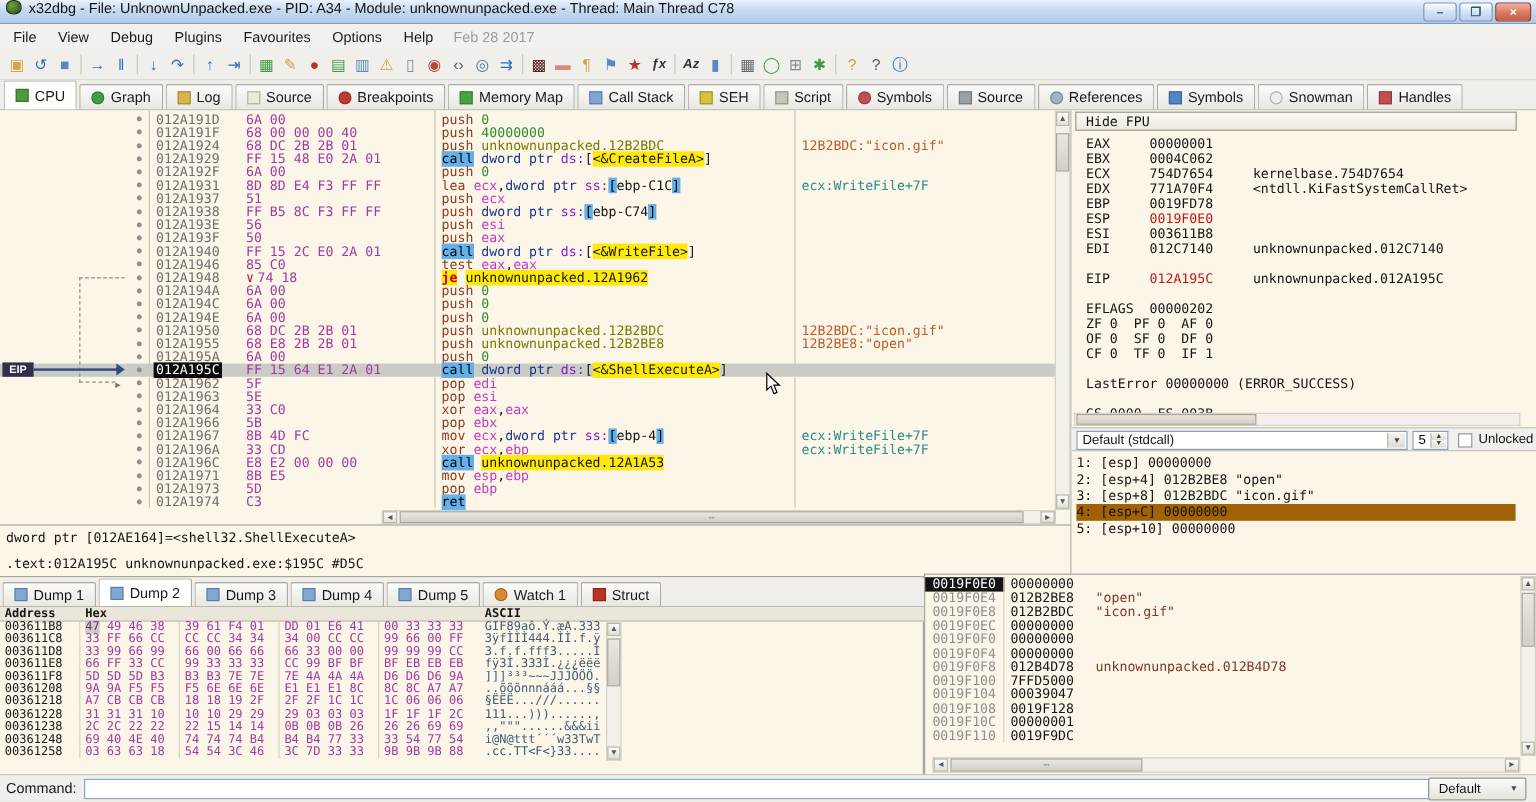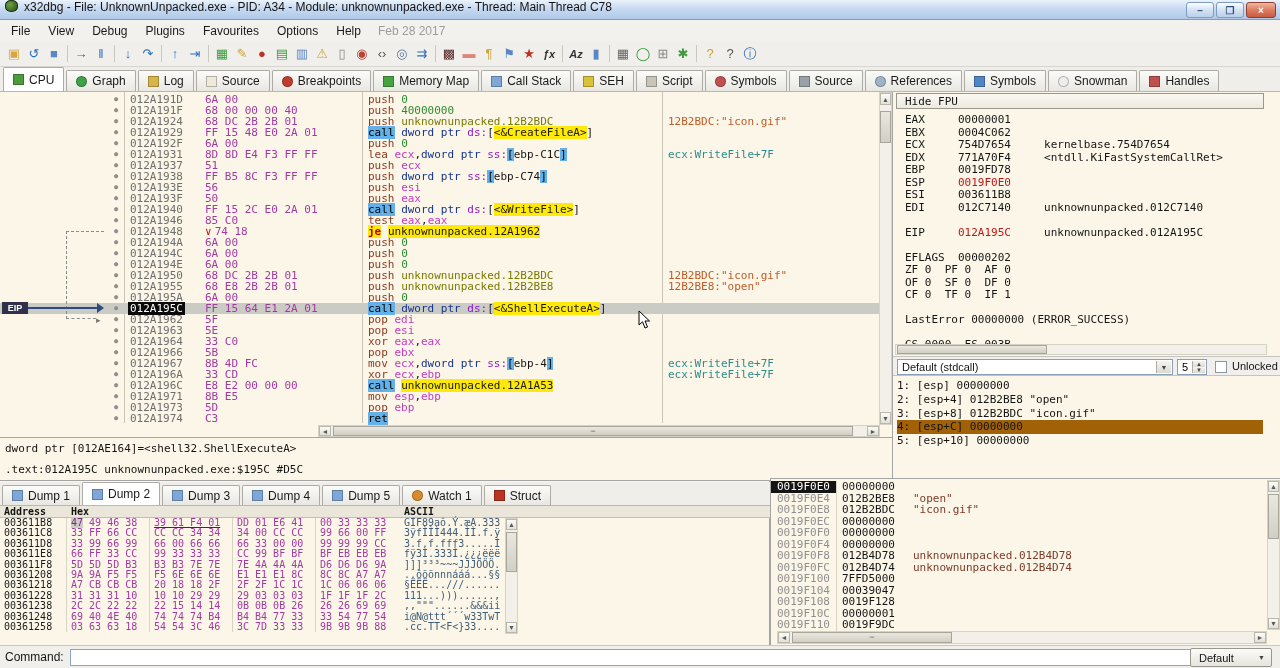--- a/index.html
+++ b/index.html
@@ -107,21 +107,21 @@
   .dtabs .tab{height:20px}
   .dtabs .tab.active{height:23px}
   .dhead{position:absolute;left:0;top:25px;width:770px;height:12px;background:#EAE7DA;border-bottom:1px solid #C2BFB0;
     font-family:"DejaVu Sans Mono",monospace;font-size:10px;font-weight:bold;color:#141414}
   .dhead span{position:absolute;top:0;line-height:12px}
   .xrows{position:absolute;left:0;top:37px;width:760px}
   .xrow{display:flex;height:10.4px;line-height:10.4px;font-family:"DejaVu Sans Mono",monospace;font-size:10px;white-space:pre}
   .xaddr{width:67px;flex:none;padding-left:4px;color:#1A1A1A;border-right:1px solid #D8D4C4}
   .xg{width:83px;flex:none;padding-left:4px;color:#A23AA2;border-right:1px solid #D8D4C4}
   .xg.last{border-right:none}
-  .xg-u{text-decoration:underline;text-decoration-color:#333}
+  .xg-u{text-decoration-color:#333}
   .selb{background:#CCCCC6;color:#7A2A7A}
   .xascii{padding-left:5px;color:#3F5C78}
 
   
   .stack{position:absolute;left:770px;top:478px;width:510px;height:167px;background:#FBF6E8;border-top:1px solid #A5A5A5;border-left:1px solid #A5A5A5}
   .srows{position:absolute;left:0;top:2px;width:496px}
   .srow{display:flex;height:11.5px;line-height:11.5px;font-family:"DejaVu Sans Mono",monospace;font-size:11px;white-space:pre}
   .saddr{width:66px;flex:none;padding-left:6px;color:#8F8F8F;border-right:1px solid #D8D4C4}
   .saddr.ssel{background:#141414;color:#FFF}
   .sval{width:70px;flex:none;padding-left:5px;color:#151515}
@@ -435,21 +435,21 @@
       <span style="left:71px">Hex</span>
       <span style="left:404px">ASCII</span>
     </div>
     <div class="xrows">
         <div class="xrow"><span class="xaddr">003611B8</span><span class="xg"><span class="selb">47</span> 49 46 38</span><span class="xg xg-u">39 61 F4 01</span><span class="xg">DD 01 E6 41</span><span class="xg last">00 33 33 33</span><span class="xascii">GIF89aô.Ý.æA.333</span></div>
         <div class="xrow"><span class="xaddr">003611C8</span><span class="xg">33 FF 66 CC</span><span class="xg">CC CC 34 34</span><span class="xg">34 00 CC CC</span><span class="xg last">99 66 00 FF</span><span class="xascii">3ÿfÌÌÌ444.ÌÌ.f.ÿ</span></div>
         <div class="xrow"><span class="xaddr">003611D8</span><span class="xg">33 99 66 99</span><span class="xg">66 00 66 66</span><span class="xg">66 33 00 00</span><span class="xg last">99 99 99 CC</span><span class="xascii">3.f.f.fff3.....Ì</span></div>
         <div class="xrow"><span class="xaddr">003611E8</span><span class="xg">66 FF 33 CC</span><span class="xg">99 33 33 33</span><span class="xg">CC 99 BF BF</span><span class="xg last">BF EB EB EB</span><span class="xascii">fÿ3Ì.333Ì.¿¿¿ëëë</span></div>
         <div class="xrow"><span class="xaddr">003611F8</span><span class="xg">5D 5D 5D B3</span><span class="xg">B3 B3 7E 7E</span><span class="xg">7E 4A 4A 4A</span><span class="xg last">D6 D6 D6 9A</span><span class="xascii">]]]³³³~~~JJJÖÖÖ.</span></div>
         <div class="xrow"><span class="xaddr">00361208</span><span class="xg">9A 9A F5 F5</span><span class="xg">F5 6E 6E 6E</span><span class="xg">E1 E1 E1 8C</span><span class="xg last">8C 8C A7 A7</span><span class="xascii">..õõõnnnááá...§§</span></div>
-        <div class="xrow"><span class="xaddr">00361218</span><span class="xg">A7 CB CB CB</span><span class="xg">20 18 18 2F</span><span class="xg">2F 2F 1C 1C</span><span class="xg last">1C 06 06 06</span><span class="xascii">§ËËË...///......</span></div>
+        <div class="xrow"><span class="xaddr">00361218</span><span class="xg">A7 CB CB CB</span><span class="xg">18 18 19 2F</span><span class="xg">2F 2F 1C 1C</span><span class="xg last">1C 06 06 06</span><span class="xascii">§ËËË...///......</span></div>
         <div class="xrow"><span class="xaddr">00361228</span><span class="xg">31 31 31 10</span><span class="xg">10 10 29 29</span><span class="xg">29 03 03 03</span><span class="xg last">1F 1F 1F 2C</span><span class="xascii">111...)))......,</span></div>
         <div class="xrow"><span class="xaddr">00361238</span><span class="xg">2C 2C 22 22</span><span class="xg">22 15 14 14</span><span class="xg">0B 0B 0B 26</span><span class="xg last">26 26 69 69</span><span class="xascii">,,"""......&amp;&amp;&amp;ii</span></div>
         <div class="xrow"><span class="xaddr">00361248</span><span class="xg">69 40 4E 40</span><span class="xg">74 74 74 B4</span><span class="xg">B4 B4 77 33</span><span class="xg last">33 54 77 54</span><span class="xascii">i@N@ttt´´´w33TwT</span></div>
         <div class="xrow"><span class="xaddr">00361258</span><span class="xg">03 63 63 18</span><span class="xg">54 54 3C 46</span><span class="xg">3C 7D 33 33</span><span class="xg last">9B 9B 9B 88</span><span class="xascii">.cc.TT&lt;F&lt;}33....</span></div>
       </div>
     <div class="sb" style="left:505px;top:37px;width:13px;height:116px">
       <div class="arr" style="top:0;left:0;right:0;height:11px">▲</div>
       <div class="thumb" style="top:13px;left:0;right:0;height:40px"></div>
       <div class="arr" style="bottom:0;left:0;right:0;height:11px">▼</div>
     </div>
@@ -457,21 +457,20 @@
 
   <div class="stack">
     <div class="srows">
         <div class="srow"><span class="saddr ssel">0019F0E0</span><span class="sval">00000000</span><span class="scmt"></span></div>
         <div class="srow"><span class="saddr">0019F0E4</span><span class="sval">012B2BE8</span><span class="scmt">"open"</span></div>
         <div class="srow"><span class="saddr">0019F0E8</span><span class="sval">012B2BDC</span><span class="scmt">"icon.gif"</span></div>
         <div class="srow"><span class="saddr">0019F0EC</span><span class="sval">00000000</span><span class="scmt"></span></div>
         <div class="srow"><span class="saddr">0019F0F0</span><span class="sval">00000000</span><span class="scmt"></span></div>
         <div class="srow"><span class="saddr">0019F0F4</span><span class="sval">00000000</span><span class="scmt"></span></div>
         <div class="srow"><span class="saddr">0019F0F8</span><span class="sval">012B4D78</span><span class="scmt">unknownunpacked.012B4D78</span></div>
-        <div class="srow"><span class="saddr">0019F0FC</span><span class="sval">012B4D74</span><span class="scmt">unknownunpacked.012B4D74</span></div>
         <div class="srow"><span class="saddr">0019F100</span><span class="sval">7FFD5000</span><span class="scmt"></span></div>
         <div class="srow"><span class="saddr">0019F104</span><span class="sval">00039047</span><span class="scmt"></span></div>
         <div class="srow"><span class="saddr">0019F108</span><span class="sval">0019F128</span><span class="scmt"></span></div>
         <div class="srow"><span class="saddr">0019F10C</span><span class="sval">00000001</span><span class="scmt"></span></div>
         <div class="srow"><span class="saddr">0019F110</span><span class="sval">0019F9DC</span><span class="scmt"></span></div>
       </div>
     <div class="sb" style="right:0;top:1px;width:13px;height:150px">
       <div class="arr" style="top:0;left:0;right:0;height:11px">▲</div>
       <div class="thumb" style="top:13px;left:0;right:0;height:45px"></div>
       <div class="arr" style="bottom:0;left:0;right:0;height:11px">▼</div>

